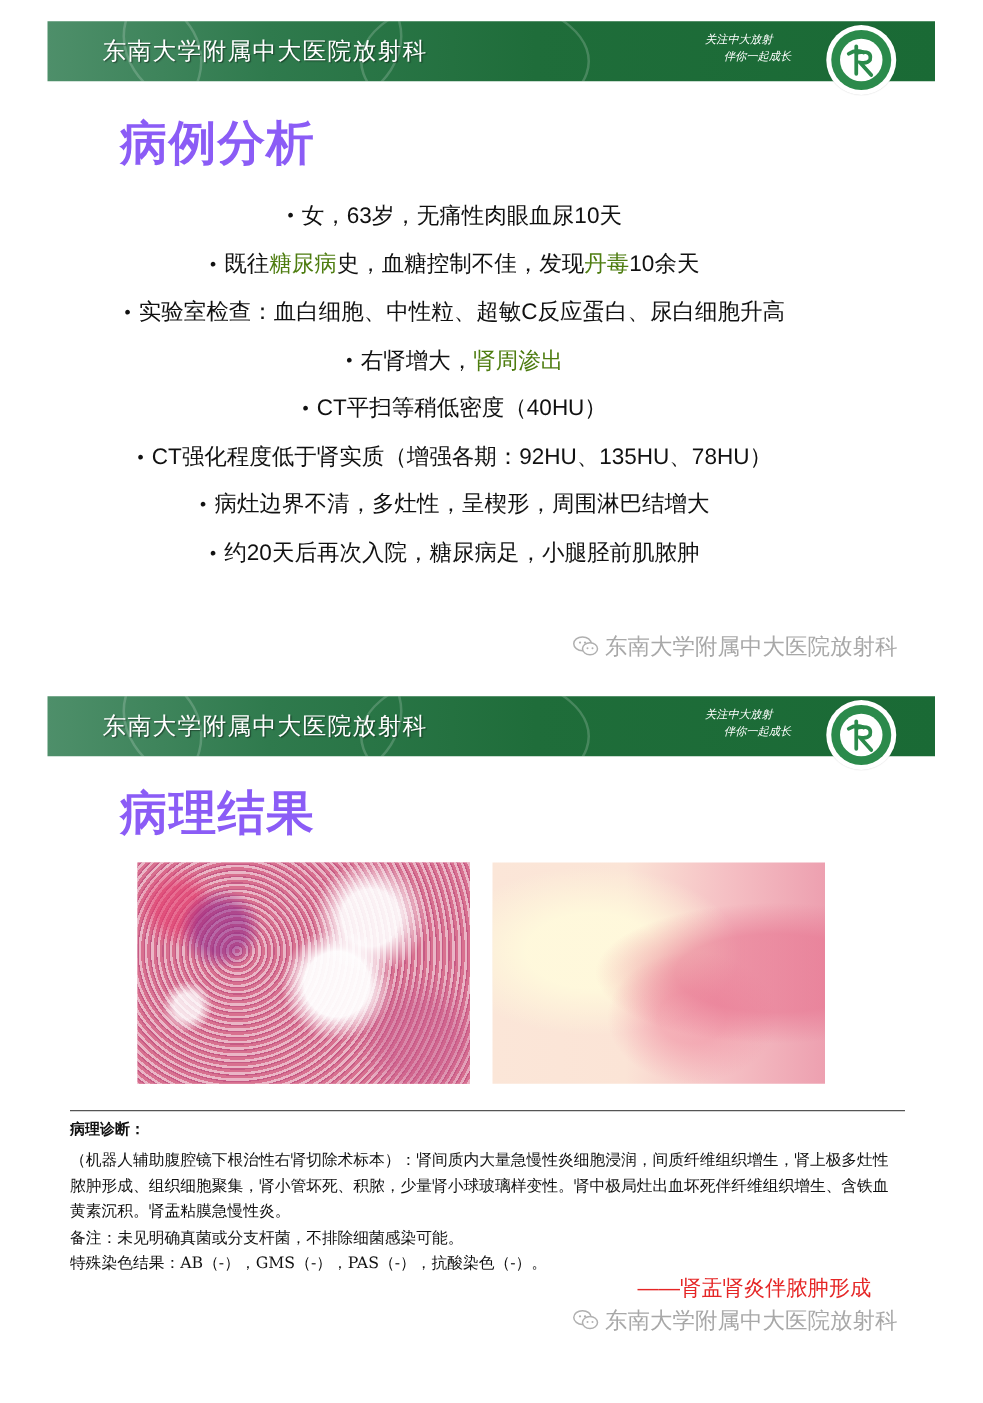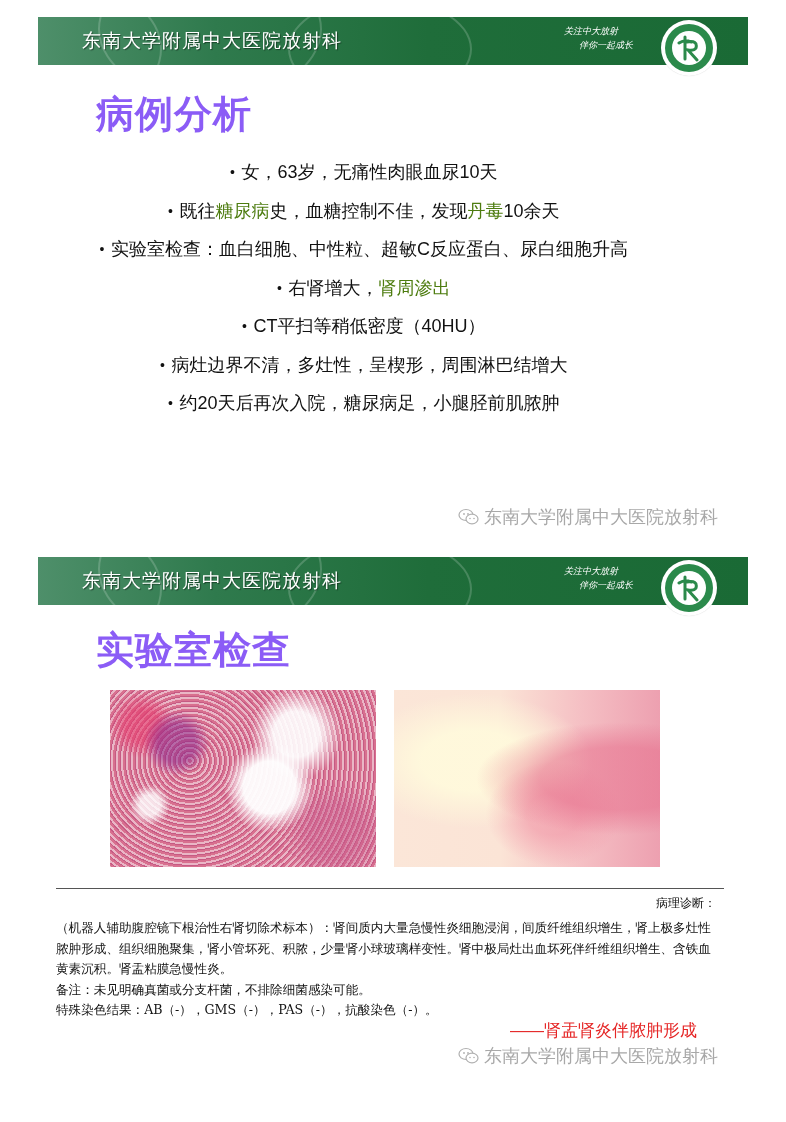--- a/index.html
+++ b/index.html
@@ -53,21 +53,21 @@
         #e7a5bb; }
     .micro2 { left: 356px; width: 266px;
       background:
         radial-gradient(ellipse at 85% 50%, rgba(230,110,140,0.55) 0 25%, transparent 45%),
         radial-gradient(ellipse at 60% 70%, rgba(240,140,160,0.5) 0 12%, transparent 30%),
         radial-gradient(ellipse at 30% 40%, rgba(255,250,220,0.9) 0 20%, transparent 45%),
         linear-gradient(90deg, #fbe6d8 0%, #fbe4d6 40%, #f5c0c4 70%, #eda0b0 100%); }
 
     .divider { position: absolute; left: 18px; top: 331px; width: 668px; height: 1px; background: #555; }
     .diag { position: absolute; left: 18px; top: 338px; width: 660px; font-family: "DejaVu Serif", "Liberation Serif", serif; color: #111; }
-    .diag-label { font-size: 12px; font-weight: normal; margin-bottom: 6px; text-align: right; }
+    .diag-label { font-size: 12px; font-weight: bold; margin-bottom: 6px; }
     .diag-para { font-size: 12.6px; line-height: 20.5px; margin: 0; text-indent: 0; }
     .diag-line { font-size: 12.6px; line-height: 20.5px; }
     .conclusion { position: absolute; left: 472px; top: 462px; font-size: 17px; color: #e52626; }
   </style>
 </head>
 <body>
 
 <div class="slide slide1">
   <div class="banner">
     <div class="banner-deco">
@@ -92,20 +92,21 @@
   </div>
 
   <div class="slide-title">病例分析</div>
 
   <ul class="bullets">
     <li><span class="dot">•</span><span>女，63岁，无痛性肉眼血尿10天</span></li>
     <li><span class="dot">•</span><span>既往</span><span class="red">糖尿病</span><span>史，血糖控制不佳，发现</span><span class="red">丹毒</span><span>10余天</span></li>
     <li><span class="dot">•</span><span>实验室检查：血白细胞、中性粒、超敏C反应蛋白、尿白细胞升高</span></li>
     <li><span class="dot">•</span><span>右肾增大，</span><span class="red">肾周渗出</span></li>
     <li><span class="dot">•</span><span>CT平扫等稍低密度（40HU）</span></li>
+    <li><span class="dot">•</span><span>CT强化程度低于肾实质（增强各期：92HU、135HU、78HU）</span></li>
     <li><span class="dot">•</span><span>病灶边界不清，多灶性，呈楔形，周围淋巴结增大</span></li>
     <li><span class="dot">•</span><span>约20天后再次入院，糖尿病足，小腿胫前肌脓肿</span></li>
   </ul>
 
   <div class="watermark">
     <svg class="wm-icon" viewBox="0 0 22 18">
         <ellipse cx="8" cy="7" rx="7" ry="5.5" fill="none" stroke="#b0b0b0" stroke-width="1.2"></ellipse>
         <ellipse cx="14" cy="11" rx="6" ry="4.8" fill="#fff" stroke="#b0b0b0" stroke-width="1.2"></ellipse>
         <circle cx="6" cy="6" r="0.9" fill="#b0b0b0"></circle>
         <circle cx="10" cy="6" r="0.9" fill="#b0b0b0"></circle>
@@ -132,21 +133,21 @@
       <div class="logo-ring">
           <div class="logo-inner">
         <svg width="26" height="28" viewBox="0 0 26 28">
               <path d="M9 3 L9 25 M3 9 Q9 5 15 8 M11 8 Q22 6 20 14 Q18 17 12 16 L21 26" stroke="#2b8a4b" stroke-width="3" fill="none" stroke-linecap="round"></path>
             </svg>
       </div>
         </div>
     </div>
   </div>
 
-  <div class="slide-title">实验室检查</div>
+  <div class="slide-title">病理结果</div>
 
   <div class="micro micro1" title="HE染色病理切片（低倍，炎细胞浸润）"></div>
   <div class="micro micro2" title="HE染色病理切片（纤维组织增生）"></div>
 
   <div class="divider"></div>
 
   <div class="diag">
     <div class="diag-label">病理诊断：</div>
     <p class="diag-para">（机器人辅助腹腔镜下根治性右肾切除术标本）：肾间质内大量急慢性炎细胞浸润，间质纤维组织增生，肾上极多灶性脓肿形成、组织细胞聚集，肾小管坏死、积脓，少量肾小球玻璃样变性。肾中极局灶出血坏死伴纤维组织增生、含铁血黄素沉积。肾盂粘膜急慢性炎。</p>
     <div class="diag-line">备注：未见明确真菌或分支杆菌，不排除细菌感染可能。</div>

